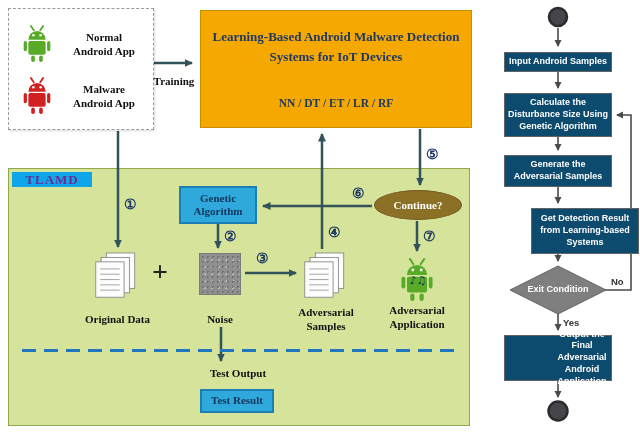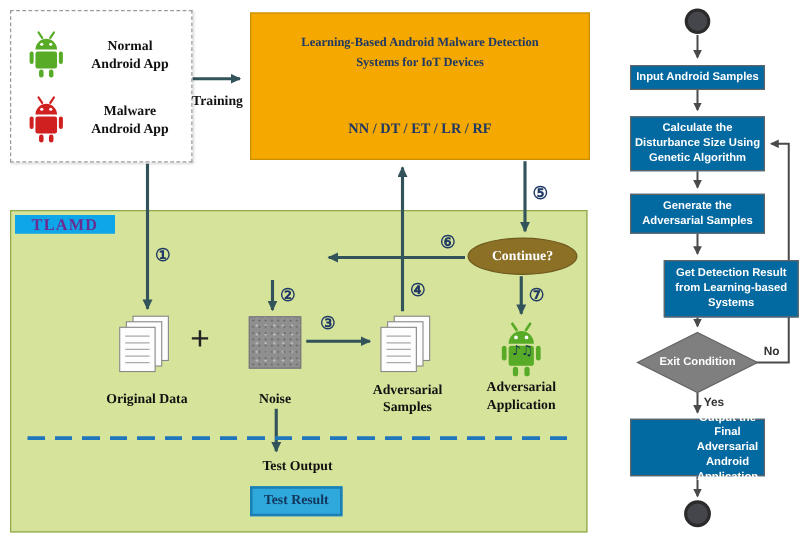--- a/index.html
+++ b/index.html
@@ -10,21 +10,21 @@
   .pre { white-space:pre-line; }
 
   
   .apps-box { left:8px; top:8px; width:146px; height:122px; background:#ffffff;
               border:1px dashed #9a9a9a; box-shadow:1px 1px 2px rgba(0,0,0,.15); z-index:3; }
   .lbl { font-weight:bold; font-size:11px; color:#111; text-align:center; line-height:1.25; }
   .training { left:150px; top:44px; width:48px; z-index:3;margin-top:31px; }
   .orange-box { left:200px; top:10px; width:272px; height:118px; background:#F5A800;
                 border:1px solid #C98F00; z-index:2; }
   .orange-title { left:0; right:0; top:16px; text-align:center; color:#1F3864;
-                  font-weight:bold; font-size:10px; line-height:1.55; }
+                  font-weight:bold; font-size:13px; line-height:1.55; }
   .orange-alg { left:0; right:0; top:86px; text-align:center; color:#1F3864;
                 font-weight:bold; font-size:11.5px; }
   .green-box { left:8px; top:168px; width:462px; height:258px; background:#D6E39B;
                border:1.5px solid #8FA84B; z-index:0; }
   .tlamd-tag { left:12px; top:172px; width:80px; height:15px; background:#0ea5e9;
                color:#6A2C91; font-weight:bold; font-size:13px; letter-spacing:1px;
                display:flex; align-items:center; justify-content:center; z-index:2; }
   .blue-box { background:#2FA8DC; border:2px solid #1B7FB4; color:#12355B;
               font-weight:bold; font-size:11px; display:flex; align-items:center;
               justify-content:center; text-align:center; line-height:1.2; z-index:2; }
@@ -41,21 +41,21 @@
                 border:1px solid #7a7a7a; z-index:2; }
   .plus { left:152px; top:256px; font-size:28px; font-weight:bold; color:#222; z-index:2; }
   .dashed-line { left:22px; top:349px; width:436px; height:3px;
                  background:repeating-linear-gradient(90deg,#2076BC 0 14px,transparent 14px 22px);
                  z-index:2; }
   .icon { z-index:2; }
   .notes { left:402px; top:274px; width:32px; text-align:center; color:#14324F;
            font-size:11px; font-weight:bold; z-index:3; font-family:"DejaVu Sans", sans-serif; }
 
   
-  .fbox { position:absolute; background:#0369a1; border:1px solid #636363; color:#fff;
+  .fbox { position:absolute; background:#0c4a6e; border:1px solid #636363; color:#fff;
           font-family:"Liberation Sans", sans-serif; font-weight:bold; font-size:9px;
           line-height:1.3; display:flex; align-items:center; justify-content:center;
           text-align:center; white-space:pre-line; z-index:2; }
   .decision-text { left:510px; top:284px; width:96px; text-align:center; color:#fff;
                    font-family:"Liberation Sans", sans-serif; font-weight:bold;
                    font-size:9px; z-index:2; }
   .branch { font-family:"Liberation Sans", sans-serif; font-size:9.5px; font-weight:600;
             color:#333; z-index:2; }
   .connectors { position:absolute; left:0; top:0; z-index:1; }
 </style>
@@ -141,20 +141,22 @@
   <div class="abs lbl training">Training</div>
 
   <div class="abs orange-box">
     <div class="abs orange-title pre">Learning-Based Android Malware Detection
 Systems for IoT Devices</div>
     <div class="abs orange-alg">NN / DT / ET / LR / RF</div>
   </div>
 
   <div class="abs tlamd-tag">TLAMD</div>
 
+  <div class="abs blue-box ga-box pre">Genetic
+Algorithm</div>
 
   <div class="abs ellipse">Continue?</div>
 
   <svg class="abs icon" style="left:94px; top:250px;" width="46" height="52" viewBox="0 0 52 56">
     <g fill="#fdfdfd" stroke="#888" stroke-width="1">
       <rect x="14" y="2" width="32" height="40"></rect>
       <rect x="8" y="7" width="32" height="40"></rect>
       <rect x="2" y="12" width="32" height="40"></rect>
     </g>
     <g stroke="#aaa" stroke-width="1.2">

